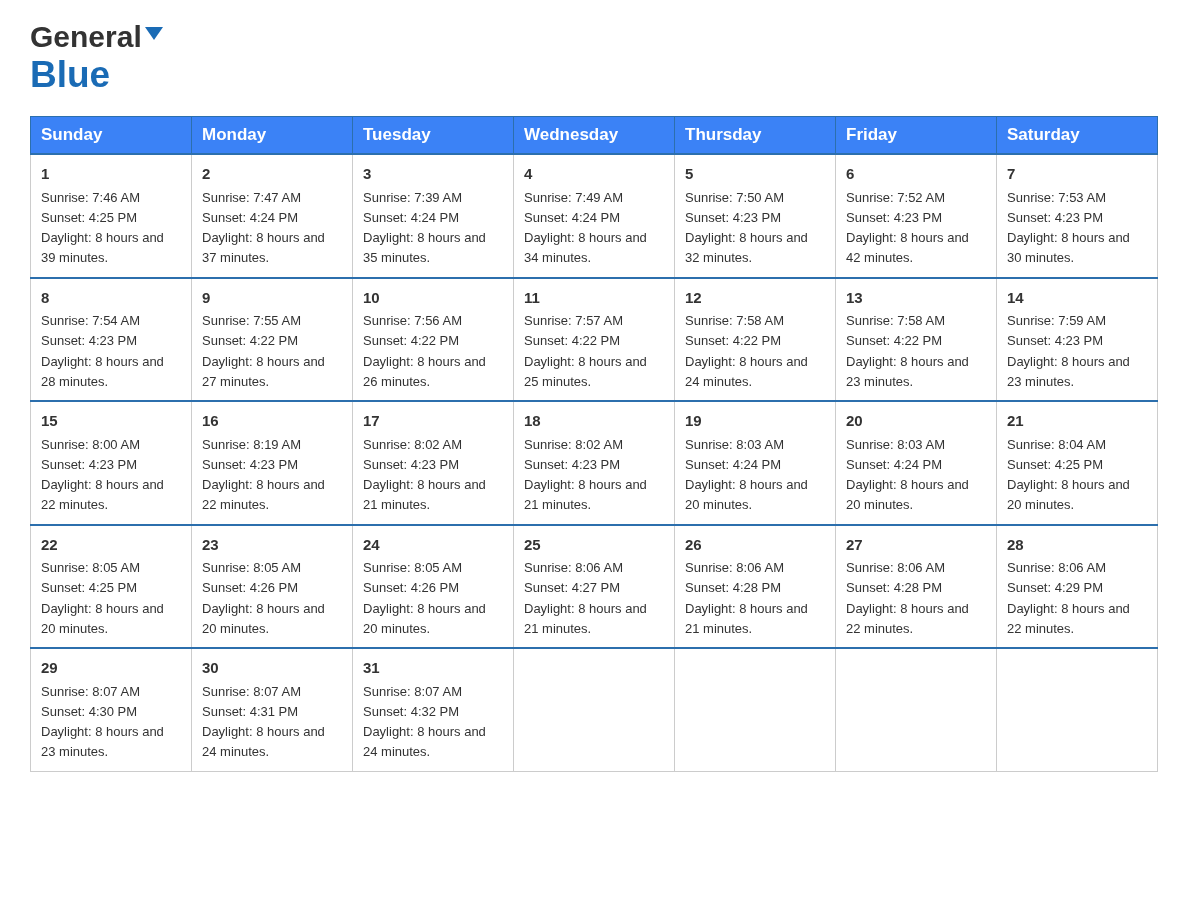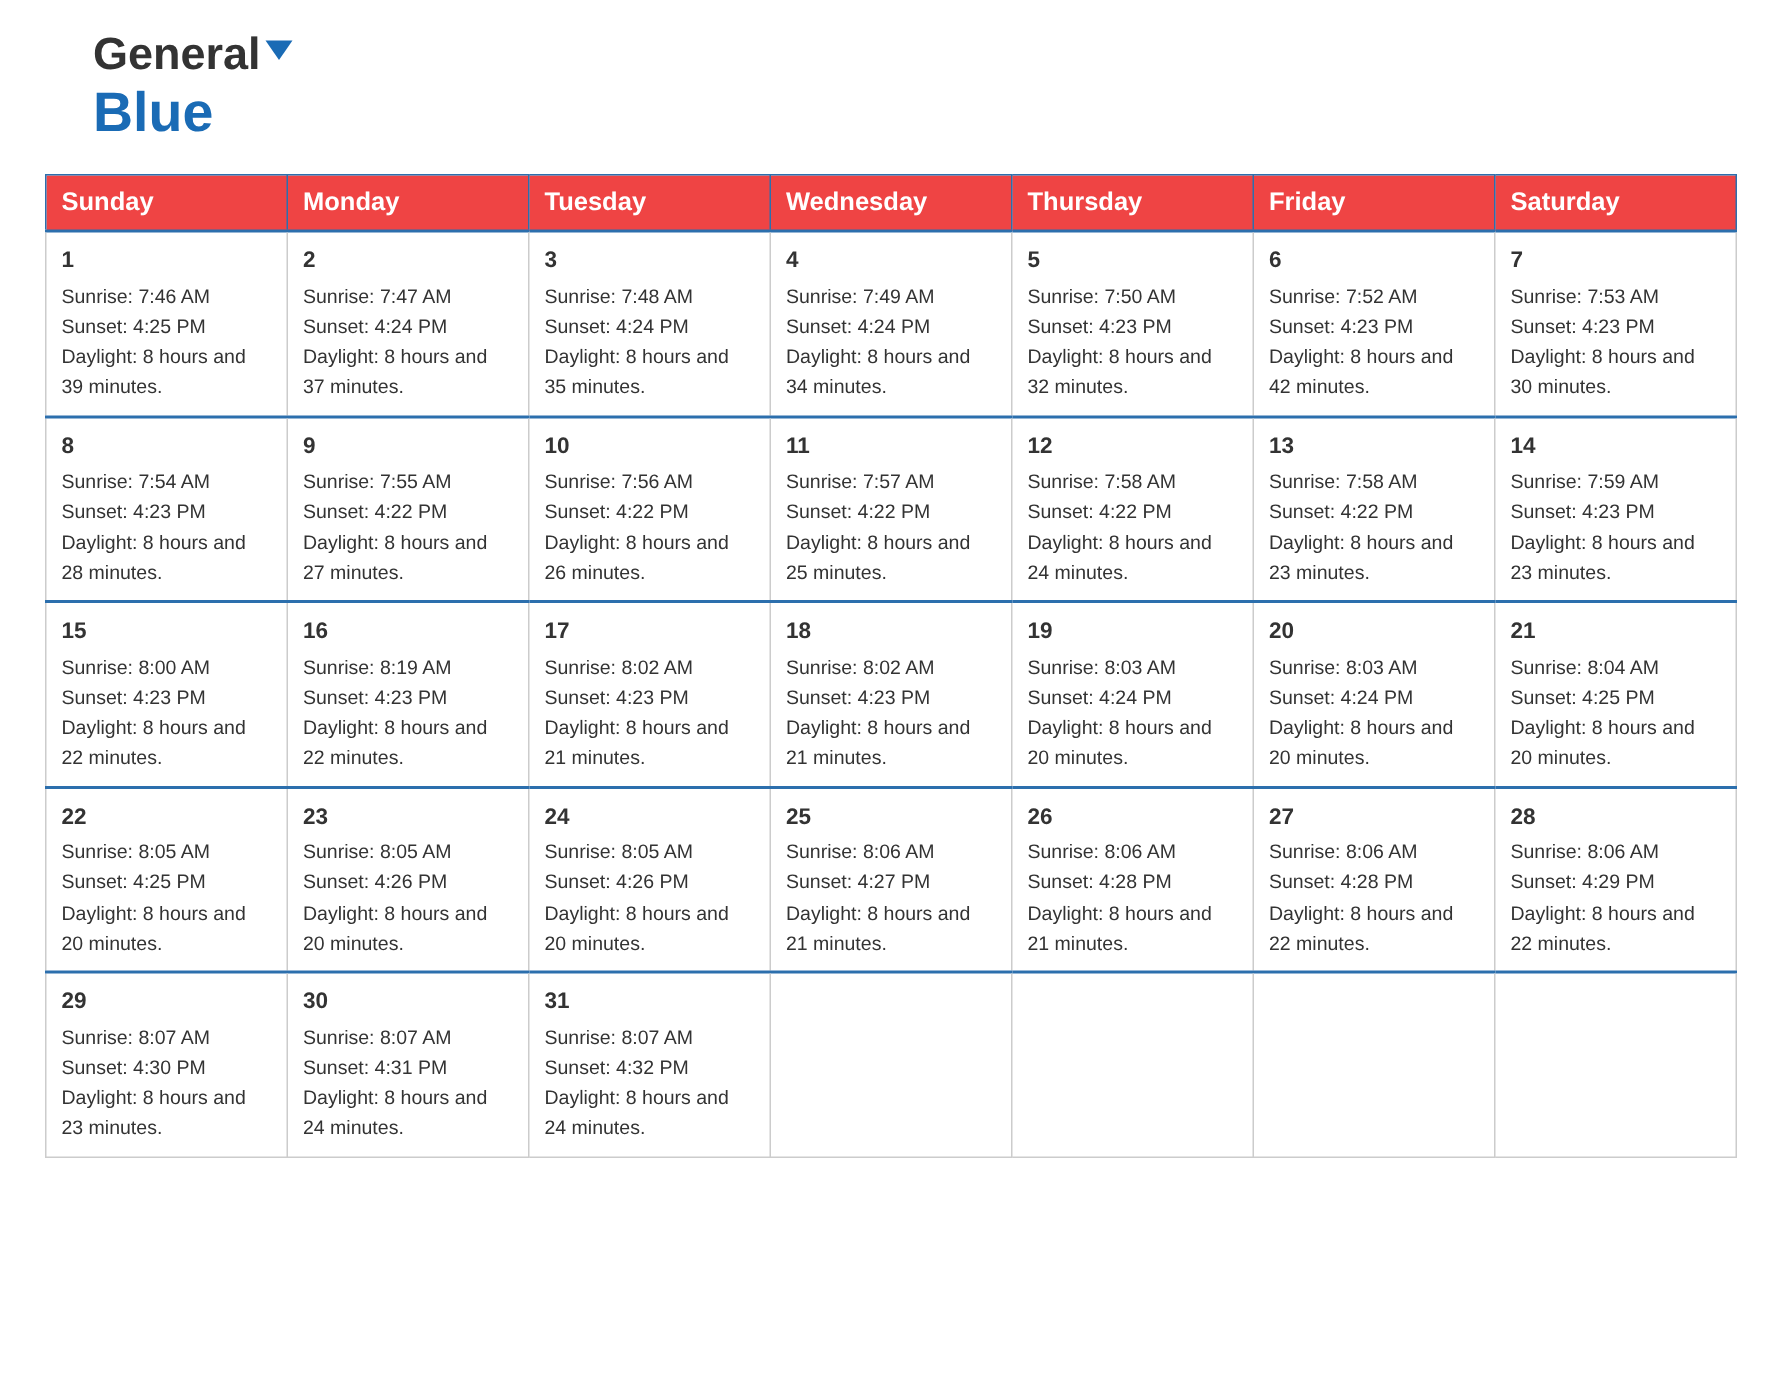--- a/index.html
+++ b/index.html
@@ -14,21 +14,20 @@
     .header-row {
       display: flex;
       justify-content: space-between;
       align-items: flex-start;
       margin-bottom: 20px;
     }
     .logo {
       display: flex;
       flex-direction: column;
       align-items: flex-start;
-      margin-left: 32px;
     }
     .logo-text-row {
       display: flex;
       align-items: center;
     }
     .title-block {
       text-align: right;
     }
     .month-title {
       font-size: 52px;
@@ -40,21 +39,21 @@
       font-size: 24px;
       color: #555;
       margin-top: 4px;
     }
     .calendar-table {
       width: 100%;
       border-collapse: collapse;
       table-layout: fixed;
     }
     .calendar-table thead tr th {
-      background-color: #ef4444;
+      background-color: #3b82f6;
       color: #fff;
       font-size: 17px;
       font-weight: bold;
       padding: 8px 10px;
       text-align: left;
       border: 1px solid #2c6fad;
     }
     .calendar-table tbody tr td {
       vertical-align: top;
       padding: 8px 10px;
@@ -103,21 +102,21 @@
         <th>Wednesday</th>
         <th>Thursday</th>
         <th>Friday</th>
         <th>Saturday</th>
       </tr>
   </thead>
   <tbody id="calendar-body">
   <tr>
         <td><span class="day-number">1</span><span class="day-info">Sunrise: 7:46 AM</span><br><span class="day-info">Sunset: 4:25 PM</span><br><span class="day-info">Daylight: 8 hours and 39 minutes.</span></td>
         <td><span class="day-number">2</span><span class="day-info">Sunrise: 7:47 AM</span><br><span class="day-info">Sunset: 4:24 PM</span><br><span class="day-info">Daylight: 8 hours and 37 minutes.</span></td>
-        <td><span class="day-number">3</span><span class="day-info">Sunrise: 7:48 AM</span><br><span class="day-info">Sunset: 4:24 PM</span><br><span class="day-info">Daylight: 8 hours and 35 minutes.</span></td>
+        <td><span class="day-number">3</span><span class="day-info">Sunrise: 7:39 AM</span><br><span class="day-info">Sunset: 4:24 PM</span><br><span class="day-info">Daylight: 8 hours and 35 minutes.</span></td>
         <td><span class="day-number">4</span><span class="day-info">Sunrise: 7:49 AM</span><br><span class="day-info">Sunset: 4:24 PM</span><br><span class="day-info">Daylight: 8 hours and 34 minutes.</span></td>
         <td><span class="day-number">5</span><span class="day-info">Sunrise: 7:50 AM</span><br><span class="day-info">Sunset: 4:23 PM</span><br><span class="day-info">Daylight: 8 hours and 32 minutes.</span></td>
         <td><span class="day-number">6</span><span class="day-info">Sunrise: 7:52 AM</span><br><span class="day-info">Sunset: 4:23 PM</span><br><span class="day-info">Daylight: 8 hours and 42 minutes.</span></td>
         <td><span class="day-number">7</span><span class="day-info">Sunrise: 7:53 AM</span><br><span class="day-info">Sunset: 4:23 PM</span><br><span class="day-info">Daylight: 8 hours and 30 minutes.</span></td>
       </tr>
       <tr>
         <td><span class="day-number">8</span><span class="day-info">Sunrise: 7:54 AM</span><br><span class="day-info">Sunset: 4:23 PM</span><br><span class="day-info">Daylight: 8 hours and 28 minutes.</span></td>
         <td><span class="day-number">9</span><span class="day-info">Sunrise: 7:55 AM</span><br><span class="day-info">Sunset: 4:22 PM</span><br><span class="day-info">Daylight: 8 hours and 27 minutes.</span></td>
         <td><span class="day-number">10</span><span class="day-info">Sunrise: 7:56 AM</span><br><span class="day-info">Sunset: 4:22 PM</span><br><span class="day-info">Daylight: 8 hours and 26 minutes.</span></td>
         <td><span class="day-number">11</span><span class="day-info">Sunrise: 7:57 AM</span><br><span class="day-info">Sunset: 4:22 PM</span><br><span class="day-info">Daylight: 8 hours and 25 minutes.</span></td>

